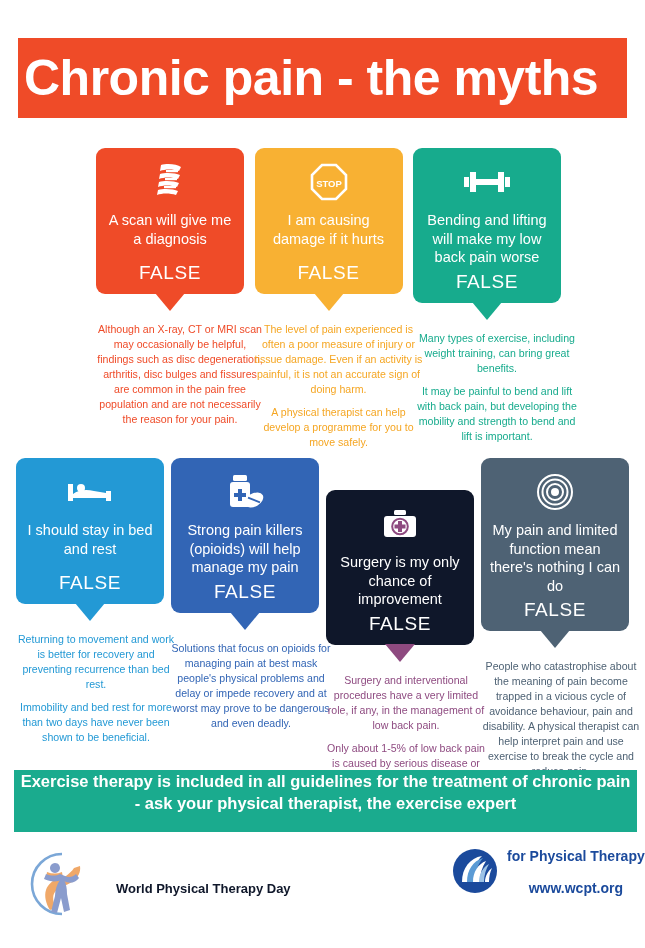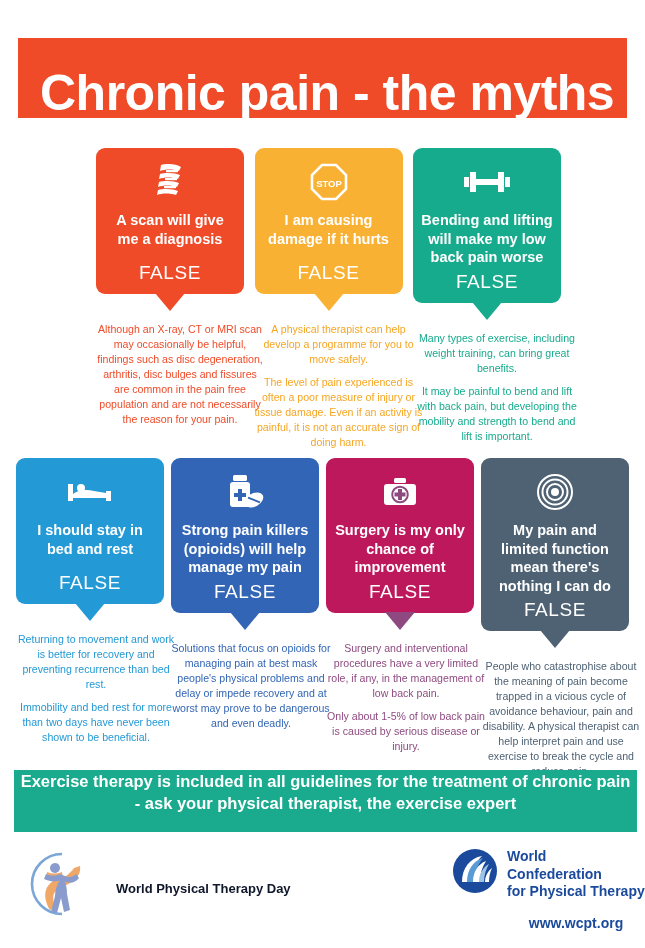--- a/index.html
+++ b/index.html
@@ -20,22 +20,22 @@
 
   
   .header-band {
     position: absolute;
     left: 18px;
     top: 38px;
     width: 609px;
     height: 80px;
     background: #ef4b28;
     display: flex;
-    align-items: flex-end;
-    padding-left: 22px;
+    align-items: center;
+    padding-left: 6px;
   }
   .header-title {
     color: #ffffff;
     font-size: 50px;
     font-weight: bold;
     letter-spacing: -0.5px;
     line-height: 1;
     white-space: nowrap;
   }
 
@@ -78,21 +78,21 @@
   .bubble .icon {
     height: 40px;
     display: flex;
     align-items: center;
     justify-content: center;
     margin-bottom: 9px;
   }
   .bubble .icon svg { display: block; }
   .myth-text {
     font-size: 14.5px;
-    font-weight: bold;
+    font-weight: normal;
     line-height: 1.28;
     color: #ffffff;
   }
   .false-text {
     font-size: 19px;
     font-weight: normal;
     color: #ffffff;
     margin-top: 14px;
     letter-spacing: 0.6px;
   }
@@ -215,22 +215,22 @@
         <div class="icon">
           <svg width="38" height="38" viewBox="0 0 38 38">
             <polygon points="12,2 26,2 36,12 36,26 26,36 12,36 2,26 2,12" fill="none" stroke="#ffffff" stroke-width="2.6"></polygon>
             <text x="19" y="23.5" fill="#ffffff" font-size="9.5" font-family="Liberation Sans, sans-serif" font-weight="bold" text-anchor="middle">STOP</text>
           </svg>
         </div>
         <div class="myth-text">I am causing damage if it hurts</div>
         <div class="false-text">FALSE</div>
       </div>
       <div class="body-copy" style="color:#f5a623;">
+        <p>The level of pain experienced is often a poor measure of injury or tissue damage. Even if an activity is painful, it is not an accurate sign of doing harm.</p>
         <p>A physical therapist can help develop a programme for you to move safely.</p>
-        <p>The level of pain experienced is often a poor measure of injury or tissue damage. Even if an activity is painful, it is not an accurate sign of doing harm.</p>
       </div>
     </div>
 
     <div class="col">
       <div class="bubble tight" style="background:#17ab8d;color:#17ab8d;">
         <div class="icon">
           <svg width="46" height="26" viewBox="0 0 46 26">
             <g fill="#ffffff">
               <rect x="0" y="8" width="5" height="10"></rect>
               <rect x="6" y="3" width="6" height="20"></rect>
@@ -290,21 +290,21 @@
         </div>
         <div class="myth-text">Strong pain killers (opioids) will help manage my pain</div>
         <div class="false-text">FALSE</div>
       </div>
       <div class="body-copy" style="color:#3265b5;">
         <p>Solutions that focus on opioids for managing pain at best mask people's physical problems and delay or impede recovery and at worst may prove to be dangerous and even deadly.</p>
       </div>
     </div>
 
     <div class="col">
-      <div class="bubble tight" style="background:#be185d;color:#8e4a80;">
+      <div class="bubble tight" style="background:#0f172a;color:#8e4a80;margin-top:32px;">
         <div class="icon">
           <svg width="36" height="32" viewBox="0 0 36 32">
             <g fill="#ffffff">
               <rect x="12" y="2" width="12" height="5" rx="1.5"></rect>
               <rect x="2" y="8" width="32" height="21" rx="3"></rect>
               <rect x="16" y="13" width="4" height="11" fill="#8e4a80"></rect>
               <rect x="12.5" y="16.5" width="11" height="4" fill="#8e4a80"></rect>
             </g>
             <circle cx="18" cy="18.5" r="7.8" fill="none" stroke="#8e4a80" stroke-width="2"></circle>
           </svg>
@@ -366,19 +366,18 @@
       <svg width="46" height="46" viewBox="0 0 46 46">
         <circle cx="23" cy="23" r="22" fill="#1b4a9c"></circle>
         <path d="M10 34 C10 20, 18 10, 30 8 C24 14, 20 22, 19 34 Z" fill="#ffffff"></path>
         <path d="M15 34 C15 22, 21 13, 31 10 C26 16, 23 24, 23 34 Z" fill="#5b9bd5"></path>
         <path d="M21 34 C21 24, 26 16, 34 13 C30 19, 28 26, 28 34 Z" fill="#ffffff"></path>
         <path d="M27 34 C27 26, 31 19, 37 16 C34 21, 32 27, 32 34 Z" fill="#9dc3e6"></path>
         <path d="M33 34 C33 28, 36 23, 40 20 C38 24, 37 29, 37 34 Z" fill="#ffffff"></path>
       </svg>
     </div>
     <div class="wcpt-text">
-      <div class="wcpt-l1">World Confederation</div>
       <div class="wcpt-l2">for Physical Therapy</div>
       <div class="wcpt-url">www.wcpt.org</div>
     </div>
   </div>
 
 </div>
 
 </body></html>

